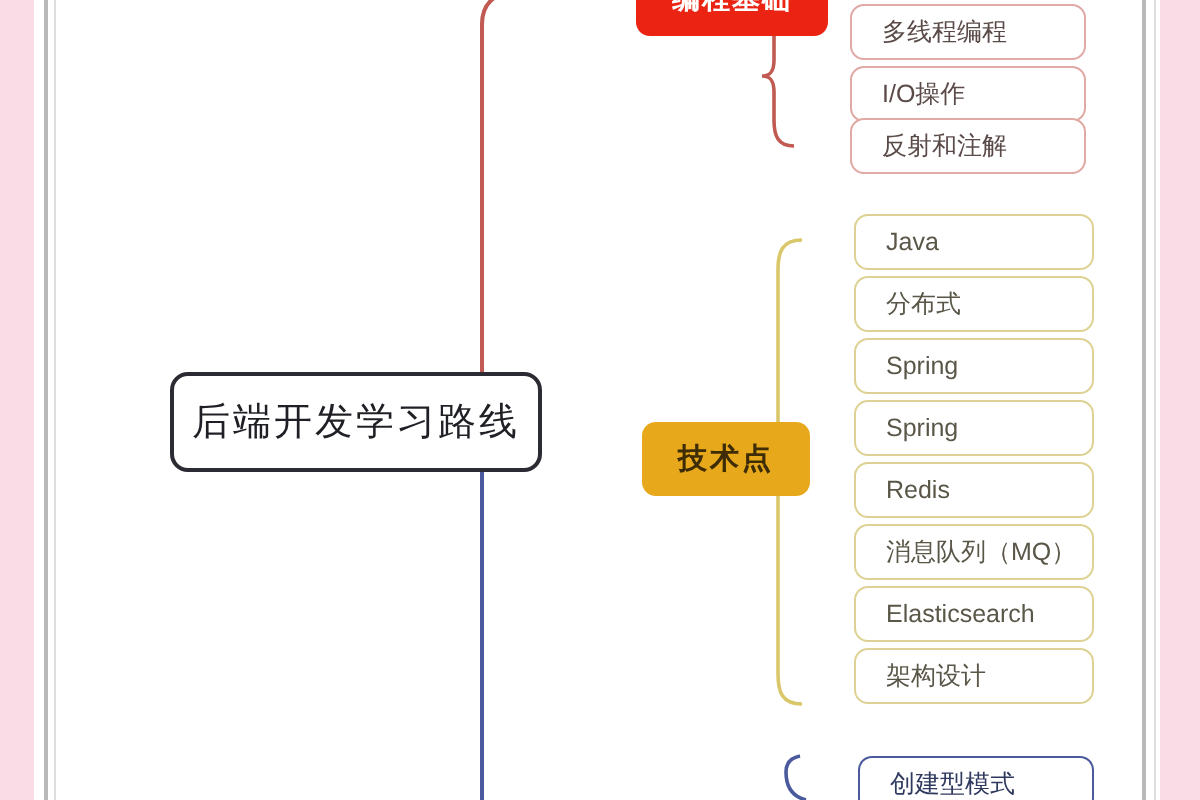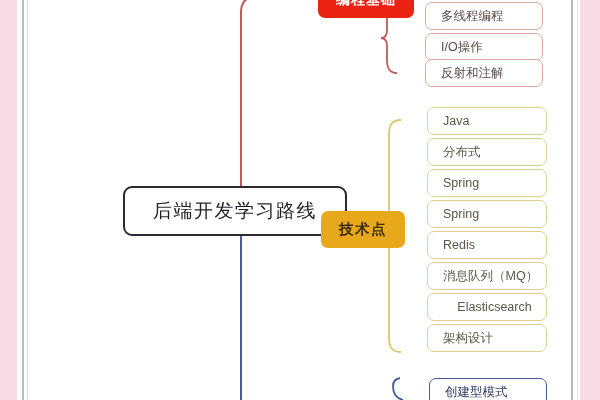--- a/index.html
+++ b/index.html
@@ -77,30 +77,29 @@
     position: absolute;
     box-sizing: border-box;
     display: flex;
     align-items: center;
     white-space: nowrap;
   }
 
   .node-root {
     left: 56px;
     top: 186px;
-    width: 224px;
+    width: 186px;
     height: 50px;
     border: 2.5px solid #2b2b33;
     border-radius: 9px;
     background: #ffffff;
     justify-content: center;
     font-size: 19px;
     letter-spacing: 1.5px;
     color: #1f1f26;
-    margin-left: 38px;
   }
 
   .node-red {
     left: 289px;
     top: -18px;
     width: 96px;
     height: 36px;
     border-radius: 7px;
     background: #ea2313;
     justify-content: center;
@@ -220,21 +219,21 @@
     </div>
     <div class="leaf leaf-amber" style="top: 200px;">
       <span>Spring</span>
     </div>
     <div class="leaf leaf-amber" style="top: 231px;">
       <span>Redis</span>
     </div>
     <div class="leaf leaf-amber" style="top: 262px;">
       <span>消息队列（MQ）</span>
     </div>
-    <div class="leaf leaf-amber" style="top: 293px; justify-content: center;">
+    <div class="leaf leaf-amber" style="top: 293px;">
       <span>Elasticsearch</span>
     </div>
     <div class="leaf leaf-amber" style="top: 324px;">
       <span>架构设计</span>
     </div>
 
     <div class="leaf leaf-blue" style="top: 378px;">
       <span>创建型模式</span>
     </div>
 

